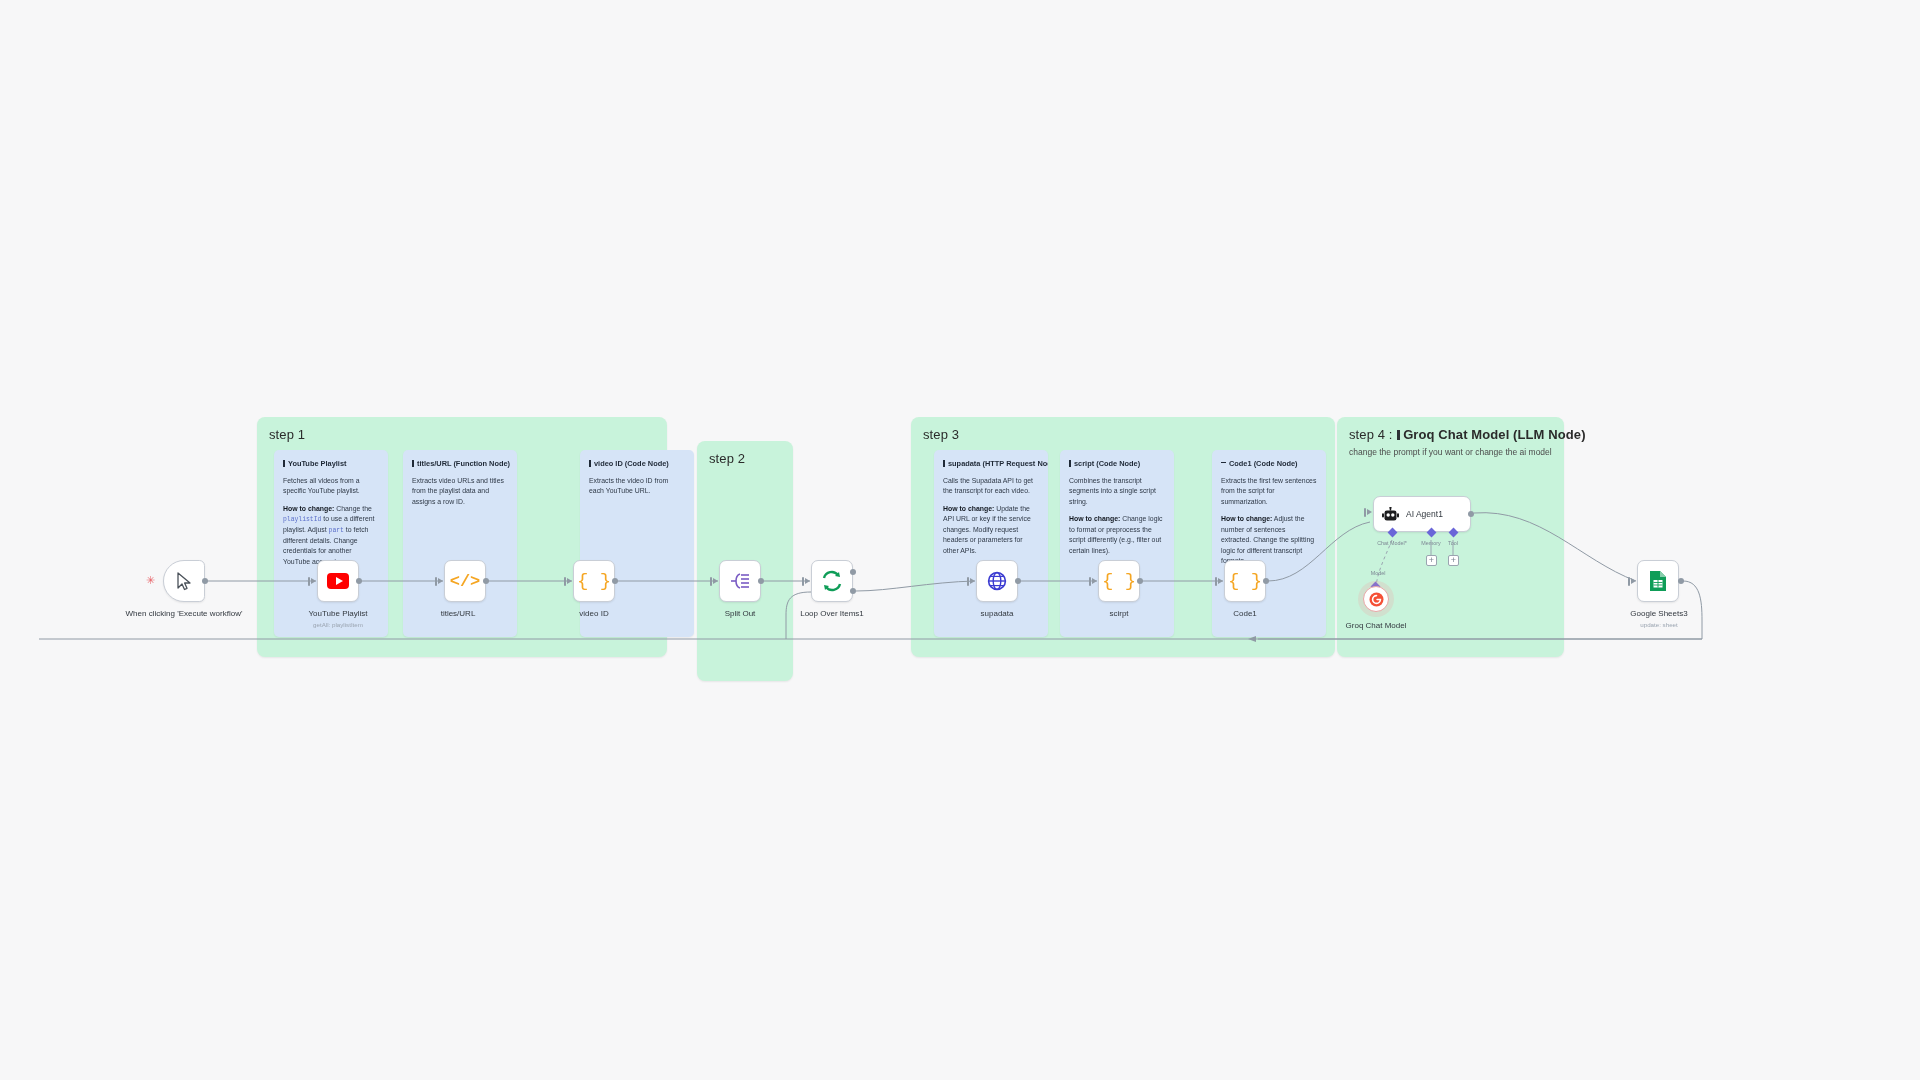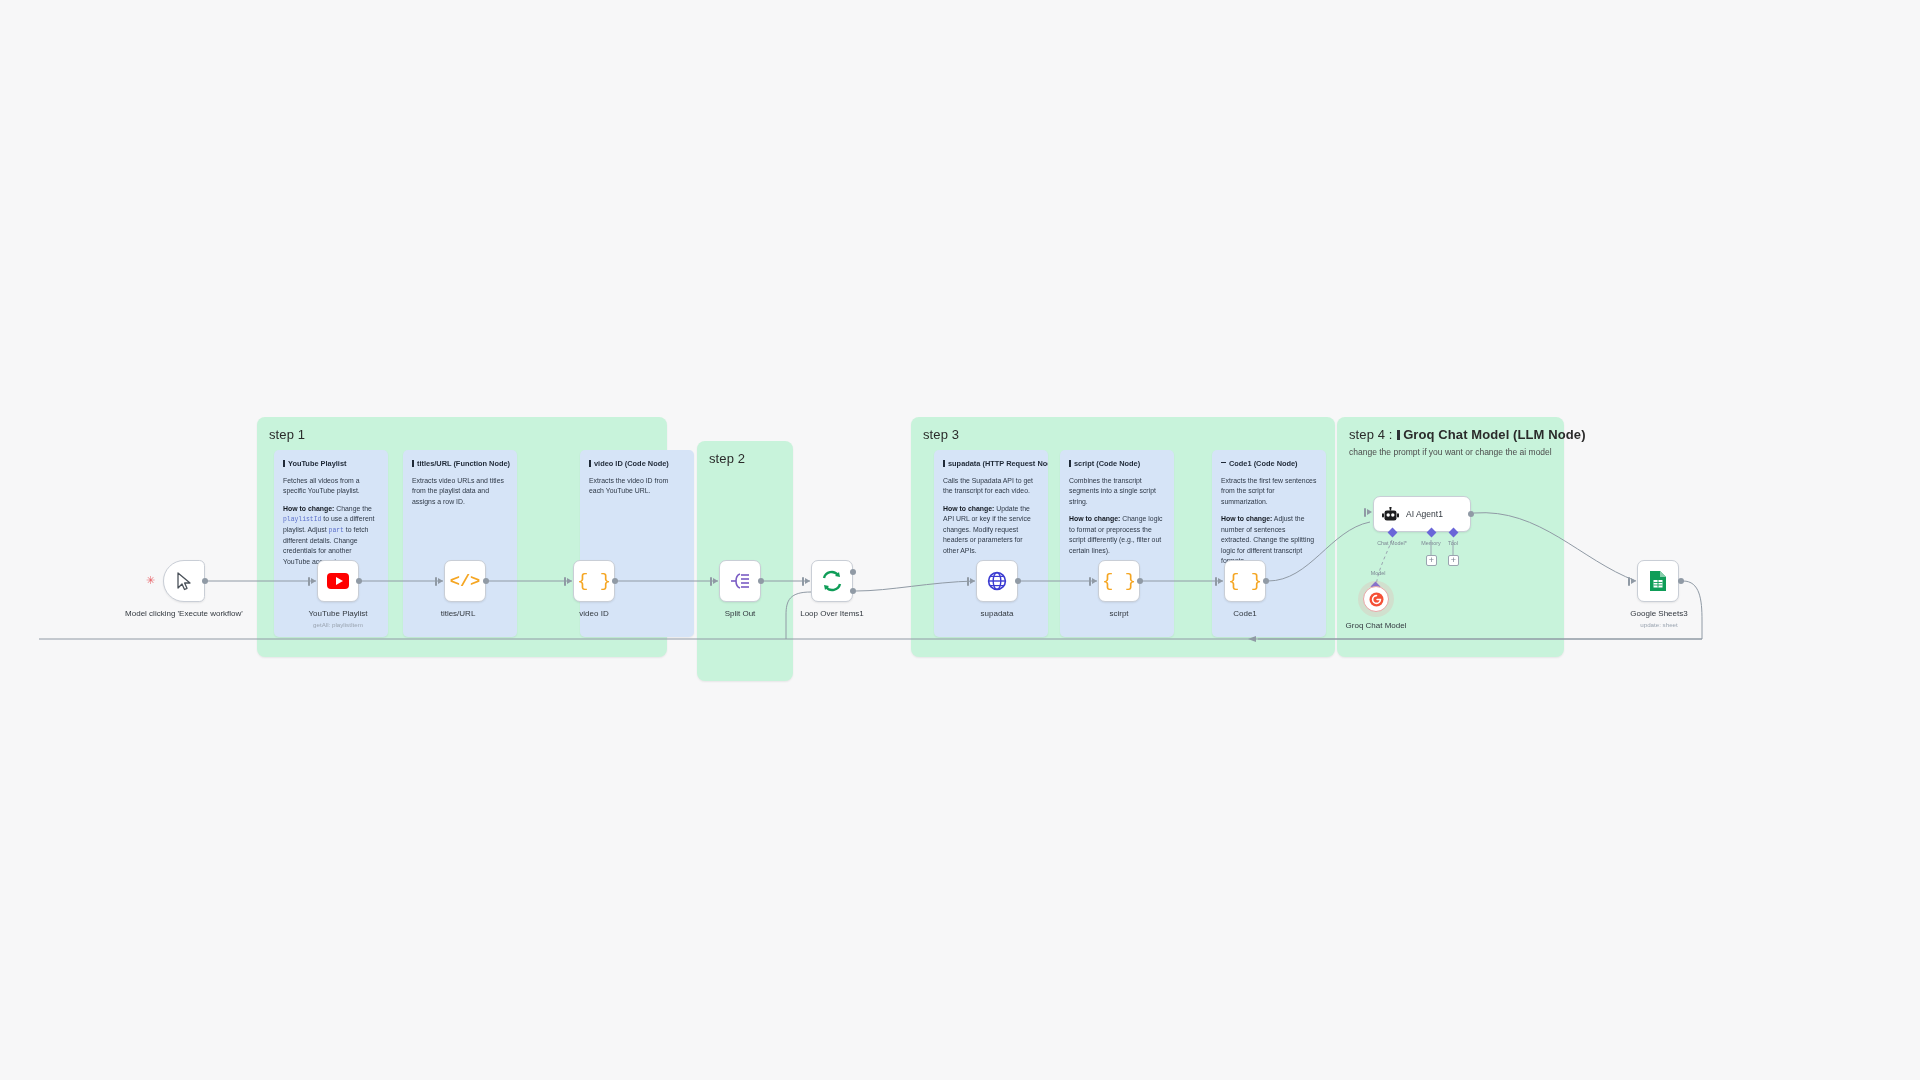--- a/index.html
+++ b/index.html
@@ -322,21 +322,21 @@
     <path name="tool-stem" d="M1453,540 L1453,556" stroke="#9aa4b0" stroke-width="1" fill="none"></path>
   </svg>
 
   <div class="star" style="left:146px; top:575px;">✳</div>
   <div class="trigger" style="left:163px; top:560px;">
     <svg width="17" height="19" viewBox="0 0 17 19">
       <path d="M2,1 L2,16 L6,12 L8.5,17.5 L11,16.3 L8.6,11 L14,11 Z" fill="#fff" stroke="#4a5159" stroke-width="1.3" stroke-linejoin="round"></path>
     </svg>
   </div>
   <div class="dot" style="left:202px; top:578px;"></div>
-  <div class="node-label" style="left:184px; top:609px; width:130px; white-space:normal;">Model clicking 'Execute workflow'</div>
+  <div class="node-label" style="left:184px; top:609px; width:130px; white-space:normal;">When clicking 'Execute workflow'</div>
 
   <div class="in-bar" style="left:308px; top:577px;"></div>
   <div class="in-arrow" style="left:311px; top:578px;"></div>
   <div class="node" style="left:317px; top:560px;">
     <div style="width:22px;height:16px;background:#ff0000;border-radius:4px;display:flex;align-items:center;justify-content:center;">
       <div style="width:0;height:0;border-left:7px solid #fff;border-top:4.5px solid transparent;border-bottom:4.5px solid transparent;margin-left:2px;"></div>
     </div>
   </div>
   <div class="dot" style="left:356px; top:578px;"></div>
   <div class="node-label" style="left:338px; top:609px;">YouTube Playlist</div>

